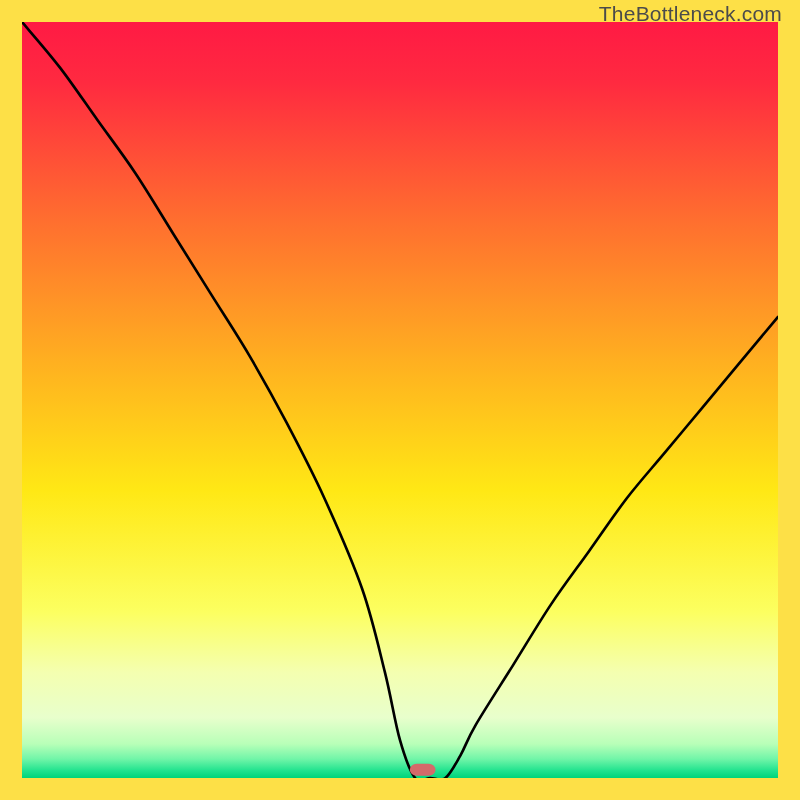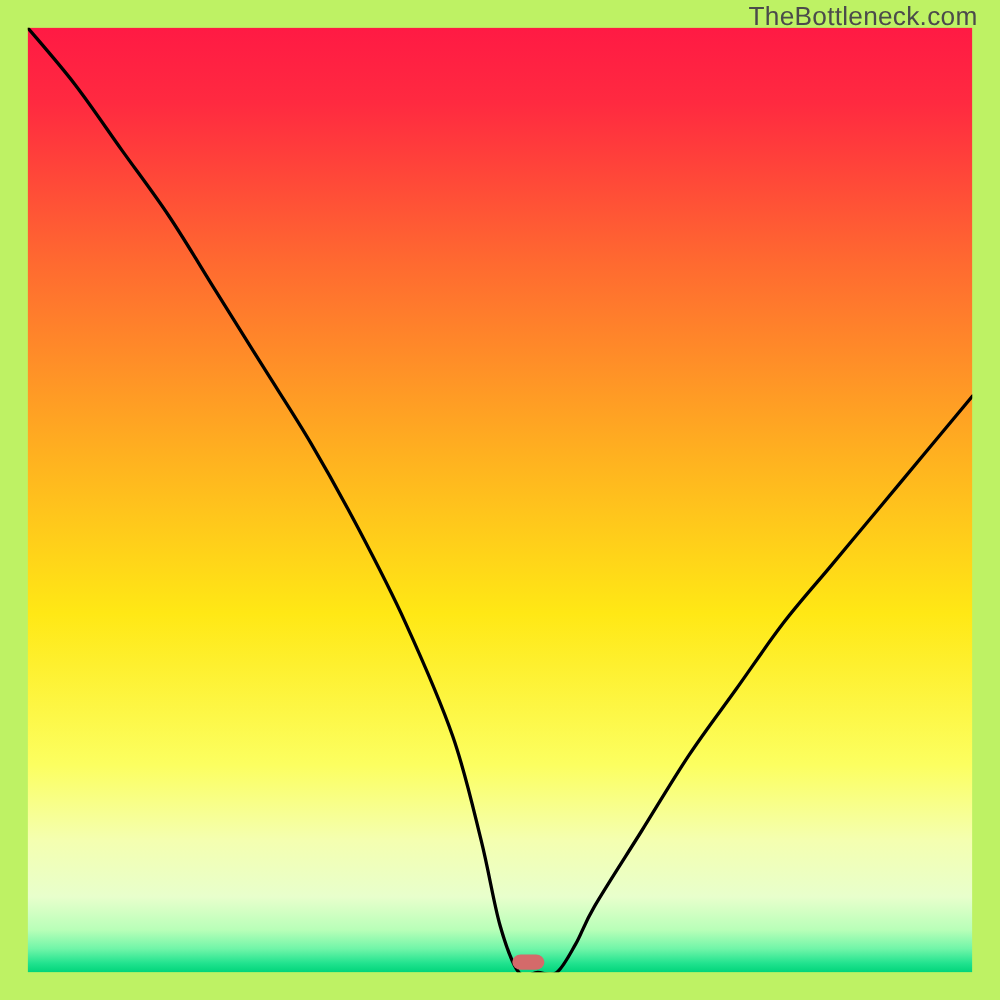--- a/index.html
+++ b/index.html
@@ -8,21 +8,21 @@
     width: 800px;
     height: 800px;
     overflow: hidden;
     background: #000;
     font-family: Arial, sans-serif;
   }
   .frame {
     position: relative;
     width: 800px;
     height: 800px;
-    background: #bef264;
+    background: #fde047;
   }
   .plot-area {
     position: absolute;
     left: 22px;
     top: 22px;
     width: 756px;
     height: 756px;
     overflow: hidden;
   }
   .gradient-bg {

